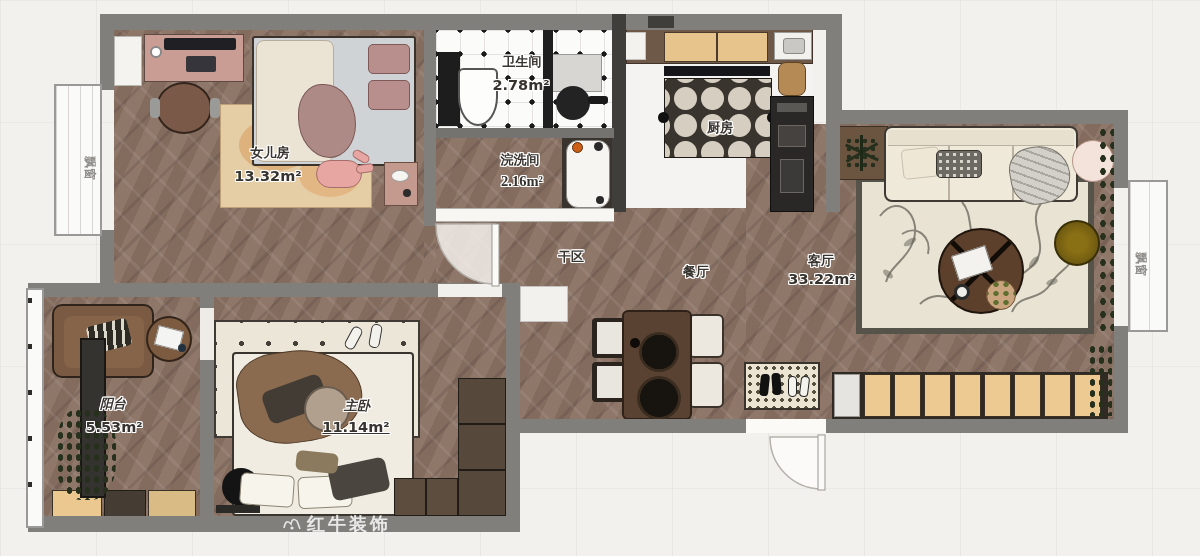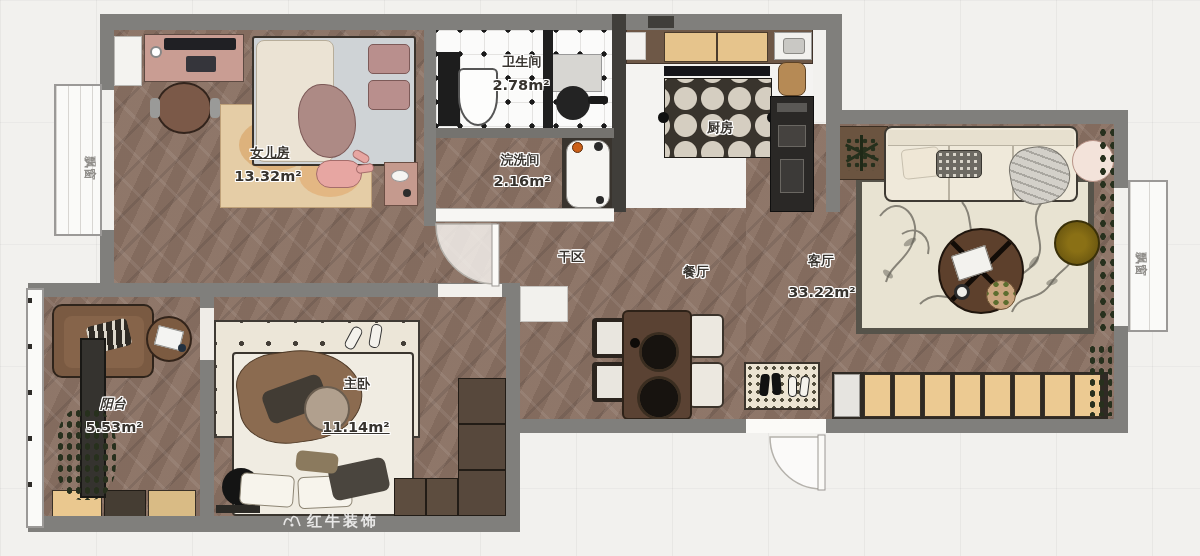--- a/index.html
+++ b/index.html
@@ -50,22 +50,22 @@
     font-weight:bold; font-size:13px; color:#37332e; white-space:nowrap; z-index:30;
     text-shadow:-1px -1px 0 #fff,1px -1px 0 #fff,-1px 1px 0 #fff,1px 1px 0 #fff,-1px 0 0 #fff,1px 0 0 #fff,0 -1px 0 #fff,0 1px 0 #fff;
   }
   .area { font-size:14.5px; }
   .bay {
     position:absolute; transform:translate(-50%,-50%) rotate(90deg);
     font-size:12px; font-weight:bold; color:#918f8b; z-index:30; white-space:nowrap;
     text-shadow:0 0 2px #fff;
   }
   .watermark {
-    position:absolute; left:282px; top:512px; display:flex; gap:5px;
-    z-index:40; color:rgba(255,255,255,0.82); font-weight:bold; font-size:15px; letter-spacing:3px;
+    position:absolute; left:282px; top:512px; display:flex; align-items:center; gap:5px;
+    z-index:40; color:rgba(255,255,255,0.82); font-weight:bold; font-size:18px; letter-spacing:3px;
   }
   .dotsGreen { background-image:radial-gradient(#27301d 2.5px, transparent 3px); background-size:10px 13px; }
 </style>
 </head>
 <body>
 
 <div class="plan">
 
   <div class="abs wood" style="left:114px;top:30px;width:310px;height:253px;"></div>
   <div class="abs tile" style="left:436px;top:30px;width:178px;height:98px;"></div>
@@ -282,42 +282,42 @@
 
   <svg class="abs door" width="68" height="68" style="left:434px;top:222px;">
     <path d="M62,2 L62,62 A60,60 0 0 1 2,2 Z" fill="rgba(250,248,244,0.8)" stroke="#b5b2ac" stroke-width="1.5"></path>
     <rect x="58" y="2" width="7" height="62" fill="#fbfaf7" stroke="#9b9894" stroke-width="1"></rect>
   </svg>
   <svg class="abs door" width="84" height="62" style="left:744px;top:431px;">
     <path d="M78,6 L78,58 A52,52 0 0 1 26,6 Z" fill="rgba(252,251,249,0.9)" stroke="#b5b2ac" stroke-width="1.5"></path>
     <rect x="74" y="4" width="7" height="55" fill="#fbfaf7" stroke="#9b9894" stroke-width="1"></rect>
   </svg>
 
-  <div class="lbl" style="left:270px;top:153px;text-decoration:underline;">女儿房</div>
+  <div class="lbl" style="left:270px;top:153px;">女儿房</div>
   <div class="lbl area" style="left:268px;top:176px;">13.32m²</div>
 
   <div class="lbl" style="left:522px;top:62px;">卫生间</div>
   <div class="lbl area" style="left:521px;top:85px;">2.78m²</div>
 
   <div class="lbl" style="left:520px;top:160px;text-align:center;">浣洗间</div>
-  <div class="lbl area" style="left:522px;top:181px;">2.16m²</div>
+  <div class="lbl area" style="left:522px;top:181px;font-family:Liberation Serif, serif;">2.16m²</div>
 
   <div class="lbl" style="left:720px;top:128px;">厨房</div>
 
   <div class="lbl" style="left:571px;top:257px;">干区</div>
 
   <div class="lbl" style="left:696px;top:272px;">餐厅</div>
 
   <div class="lbl" style="left:821px;top:261px;">客厅</div>
-  <div class="lbl area" style="left:822px;top:292px;">33.22m²</div>
+  <div class="lbl area" style="left:822px;top:279px;">33.22m²</div>
 
   <div class="lbl" style="left:113px;top:404px;font-style:italic;">阳台</div>
   <div class="lbl area" style="left:114px;top:427px;">5.53m²</div>
 
-  <div class="lbl" style="left:357px;top:384px;">主卧</div>
+  <div class="lbl" style="left:357px;top:406px;font-style:italic;">主卧</div>
   <div class="lbl area" style="left:356px;top:427px;text-decoration:underline;">11.14m²</div>
 
   <div class="bay" style="left:89px;top:168px;">飘窗</div>
   <div class="bay" style="left:1140px;top:264px;">飘窗</div>
 
   <div class="watermark">
     <svg width="20" height="18" viewBox="0 0 20 18">
       <path d="M2 13 Q4 3 9 9 Q10 2 15 6 L18 14" stroke="rgba(255,255,255,0.8)" fill="none" stroke-width="1.6"></path>
       <circle cx="10" cy="13" r="1.6" fill="rgba(255,255,255,0.8)"></circle>
     </svg>

